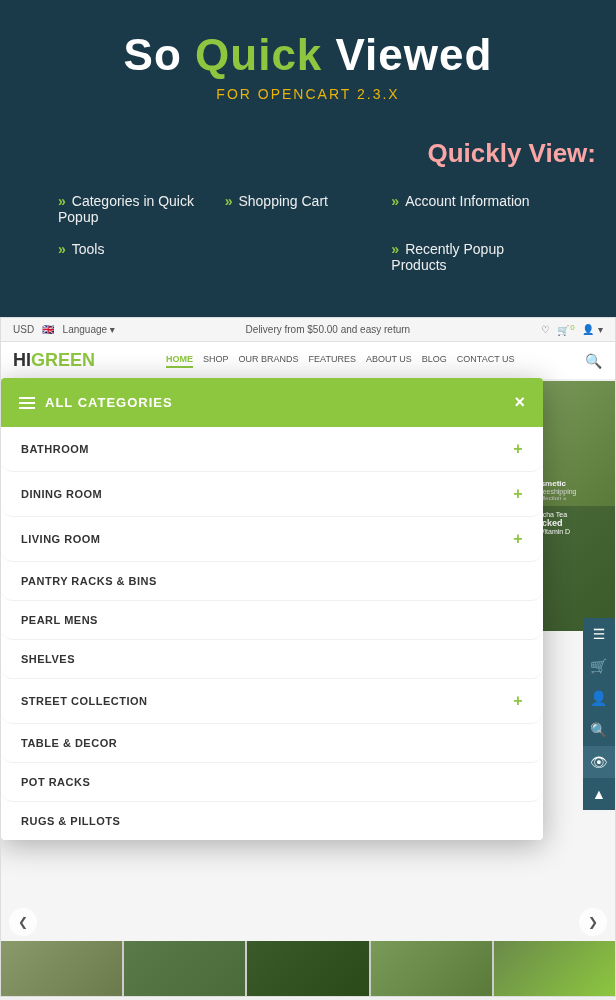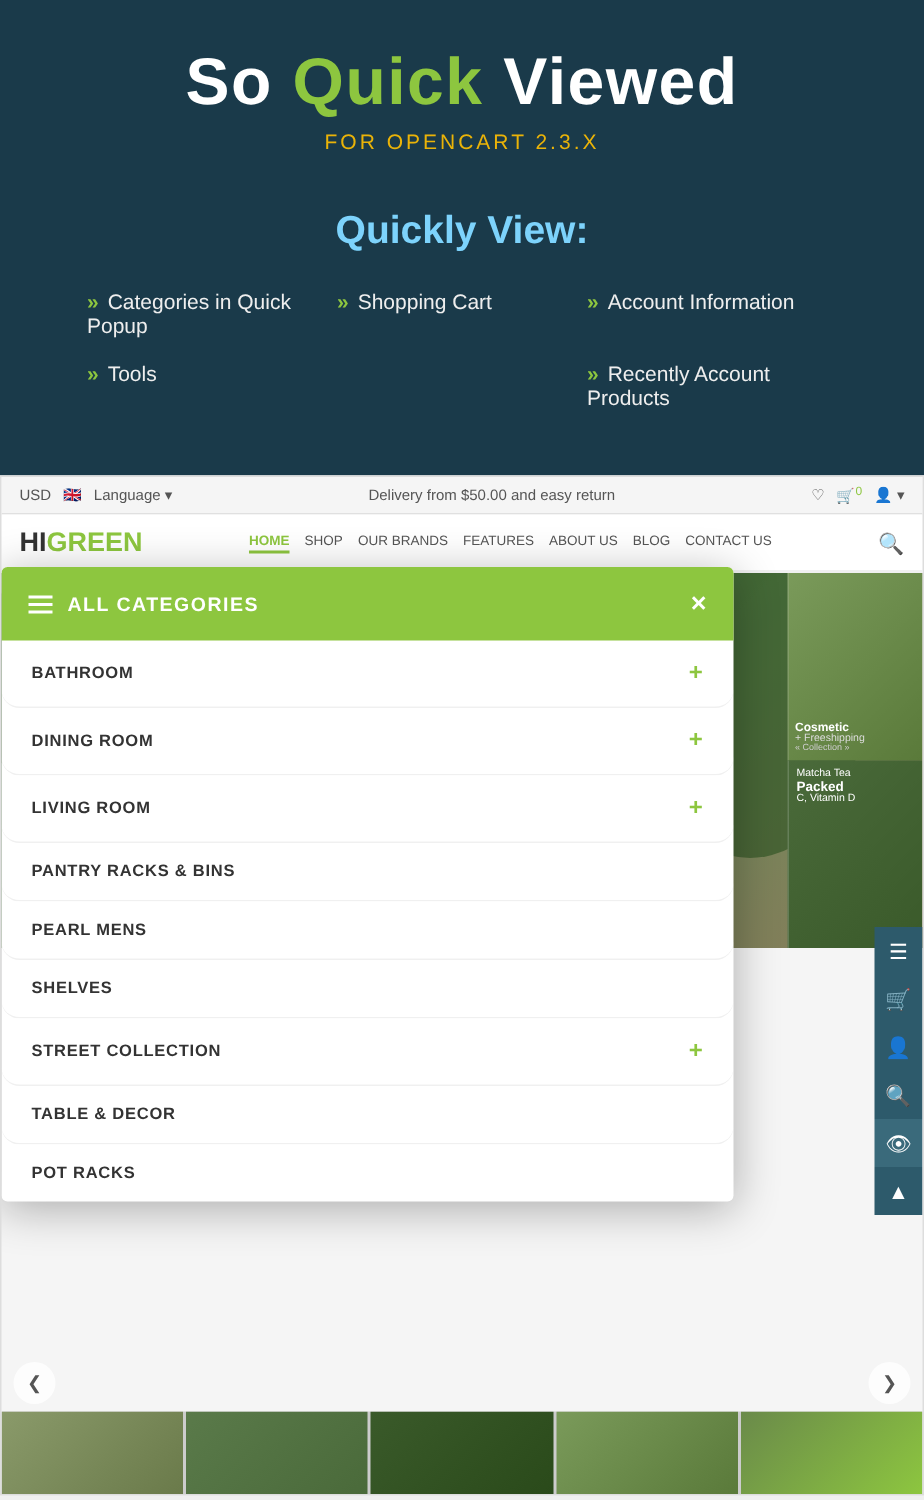--- a/index.html
+++ b/index.html
@@ -30,22 +30,23 @@
     .header-subtitle {
       font-size: 14px;
       color: #eab308;
       letter-spacing: 2px;
       text-transform: uppercase;
       margin-bottom: 36px;
     }
     .quickly-view-title {
       font-size: 26px;
       font-weight: bold;
-      color: #7dd3fc;
+      color: #fca5a5;
       margin-bottom: 20px;
+      text-align: right;
     }
     .features-grid {
       display: grid;
       grid-template-columns: 1fr 1fr 1fr;
       gap: 8px 0;
       max-width: 500px;
       margin: 0 auto;
       text-align: left;
     }
     .feature-item {
@@ -151,21 +152,21 @@
       transform: translateX(-50%);
       font-size: 14px;
       color: rgba(255,255,255,0.8);
     }
 
     
     .popup-overlay {
       position: absolute;
       top: 60px;
       left: 0;
-      width: 488px;
+      width: 542px;
       background: white;
       border-radius: 4px;
       box-shadow: 0 5px 30px rgba(0,0,0,0.3);
       z-index: 10;
     }
 
     .popup-header {
       background: #8dc63f;
       padding: 14px 18px;
       display: flex;
@@ -307,21 +308,21 @@
   <div class="header-subtitle">For OpenCart 2.3.x</div>
 
   <div class="quickly-view-title">Quickly View:</div>
 
   <div class="features-grid">
     <div class="feature-item">Categories in Quick Popup</div>
     <div class="feature-item">Shopping Cart</div>
     <div class="feature-item">Account Information</div>
     <div class="feature-item">Tools</div>
     <div style="visibility:hidden"></div>
-    <div class="feature-item">Recently Account Products</div>
+    <div class="feature-item">Recently Popup Products</div>
   </div>
 </div>
 
 <div class="store-mockup" style="position:relative; height:680px; overflow:hidden;">
 
   <div class="top-bar">
     <div class="top-bar-left">
       <span style="cursor:pointer;">USD</span>
       <span>🇬🇧</span>
       <span style="cursor:pointer;">Language ▾</span>
@@ -418,20 +419,23 @@
       <div class="category-item has-children highlighted">
         <span>STREET COLLECTION</span>
         <span class="plus-icon">+</span>
       </div>
       <div class="category-item">
         <span>TABLE &amp; DECOR</span>
       </div>
       <div class="category-item">
         <span>POT RACKS</span>
       </div>
+      <div class="category-item">
+        <span>RUGS &amp; PILLOTS</span>
+      </div>
     </div>
   </div>
 
   <div class="side-icons" style="top: 300px; right:0; z-index:20;">
     <div class="side-icon">☰</div>
     <div class="side-icon">🛒</div>
     <div class="side-icon">👤</div>
     <div class="side-icon">🔍</div>
     <div class="side-icon">👁</div>
     <div class="side-icon">▲</div>

